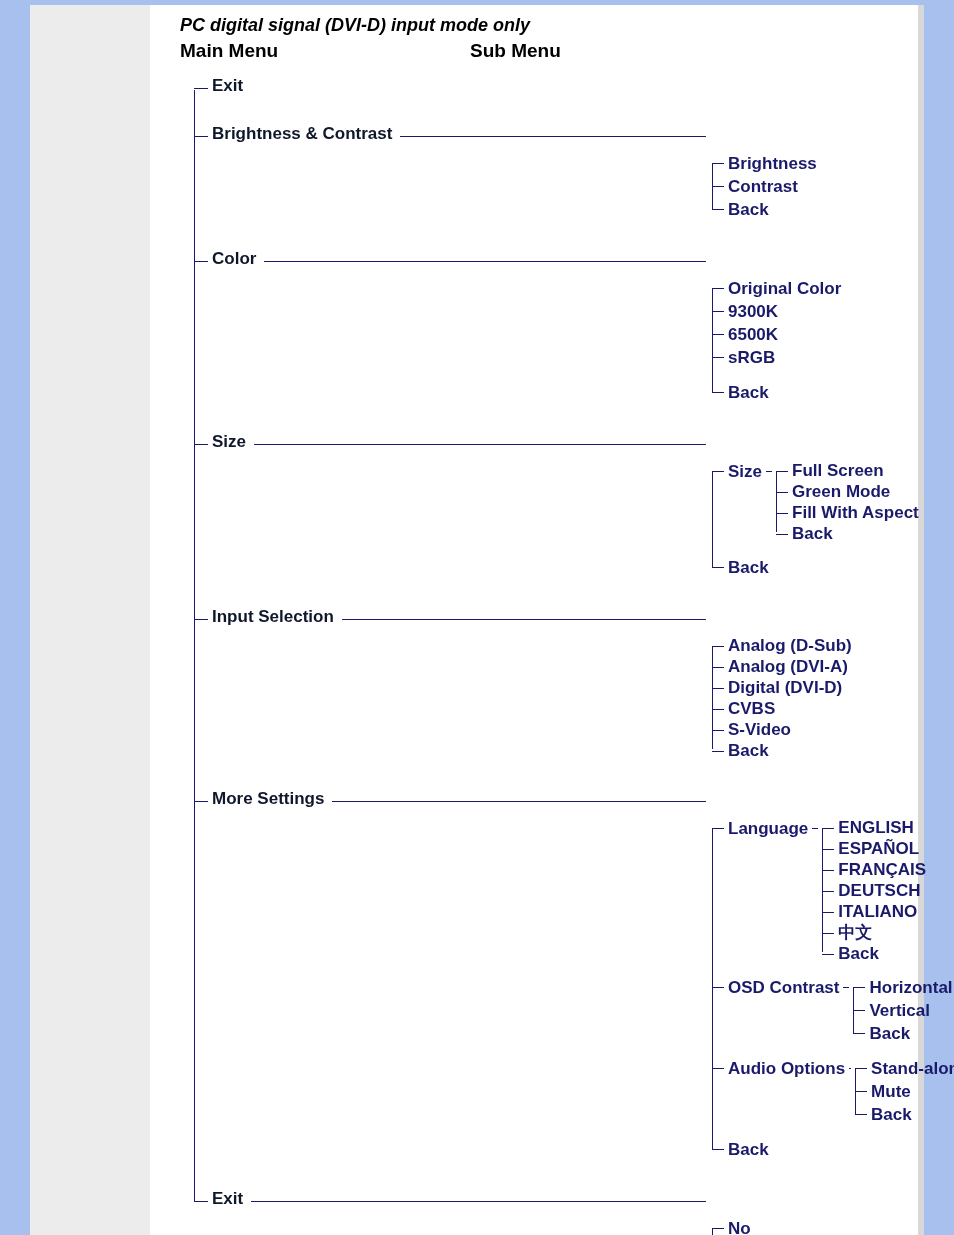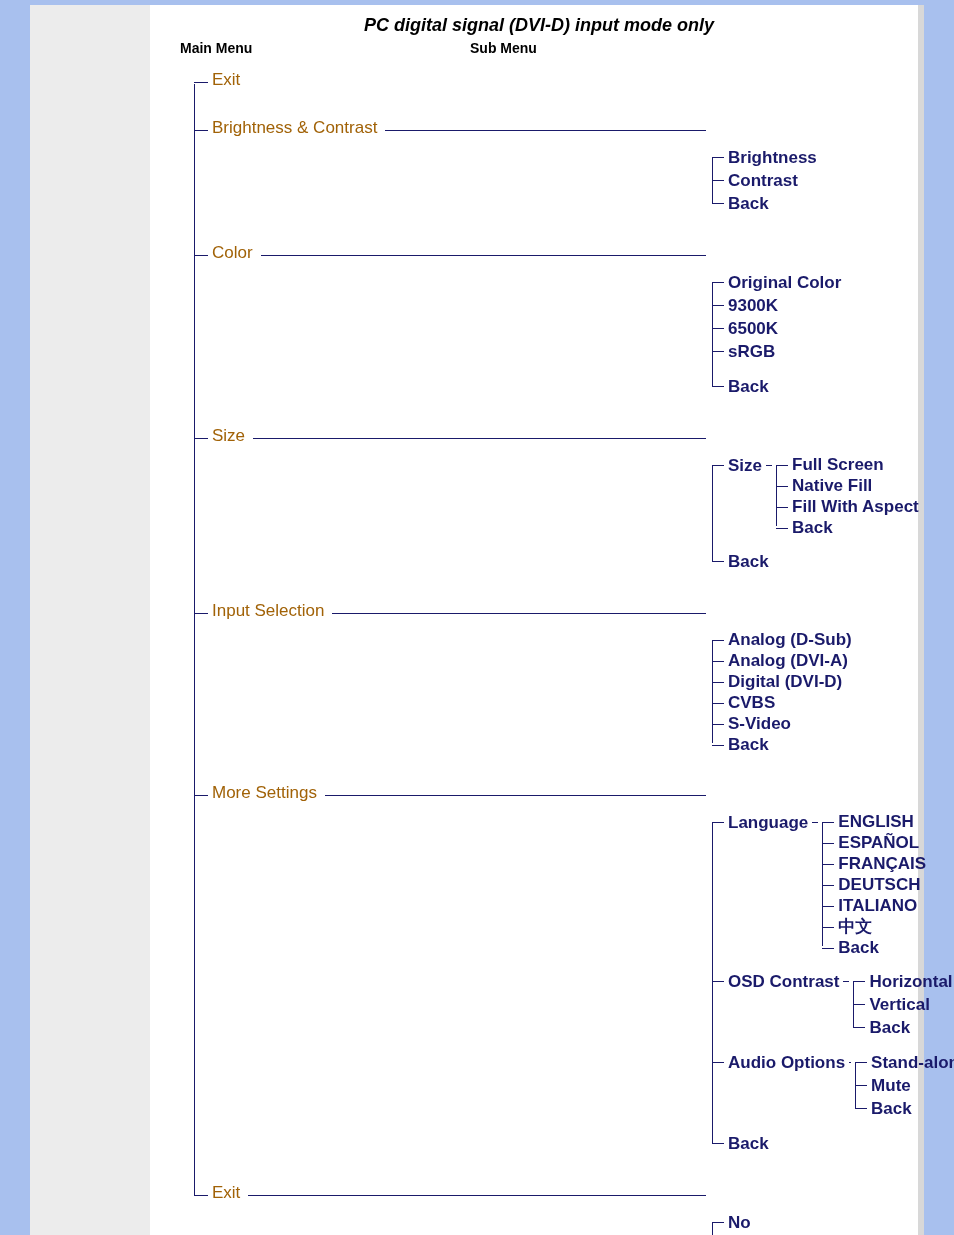--- a/index.html
+++ b/index.html
@@ -32,27 +32,26 @@
     position:relative;
     margin-left:120px;
     padding:10px 20px 20px 30px;
   }
   .section-title{
     font-style:italic;
     font-weight:bold;
     color:#000;
     font-size:18px;
     margin-bottom:4px;
-    text-align:center;
   }
   .headers{
     display:flex;
     color:#000;
     font-weight:bold;
-    font-size:14px;
+    font-size:19px;
     margin-bottom:4px;
   }
   .hmain{width:290px;}
   .hsub{}
   .tree{
     position:relative;
     margin-left:14px;
     padding-bottom:10px;
   }
   
@@ -88,22 +87,22 @@
     top:13px;
     bottom:-40px;
     width:2px;
     background:#fff;
   }
   .main-row{
     display:flex;
     align-items:flex-start;
   }
   .main-label{
-    font-weight:normal;
-    color:#a16207;
+    font-weight:bold;
+    color:#0f172a;
     white-space:nowrap;
     padding-right:6px;
   }
   .hconn{
     flex:1;
     height:12px;
     border-bottom:1px solid #1a1a6a;
     margin:0 6px 0 2px;
     min-width:20px;
   }
@@ -239,21 +238,21 @@
             <div class="hconn"></div>
             <div class="sub-col">
               <ul class="sub-list">
                 <li>
                   <div class="sub-row">
                     <div class="sub-label">Size</div>
                     <div class="hconn2"></div>
                     <div class="subsub-col tight">
                       <ul class="sub-list">
                         <li>Full Screen</li>
-                        <li>Native Fill</li>
+                        <li>Green Mode</li>
                         <li>Fill With Aspect</li>
                         <li>Back</li>
                       </ul>
                     </div>
                   </div>
                 </li>
                 <li class="gap-item">Back</li>
               </ul>
             </div>
           </div>

